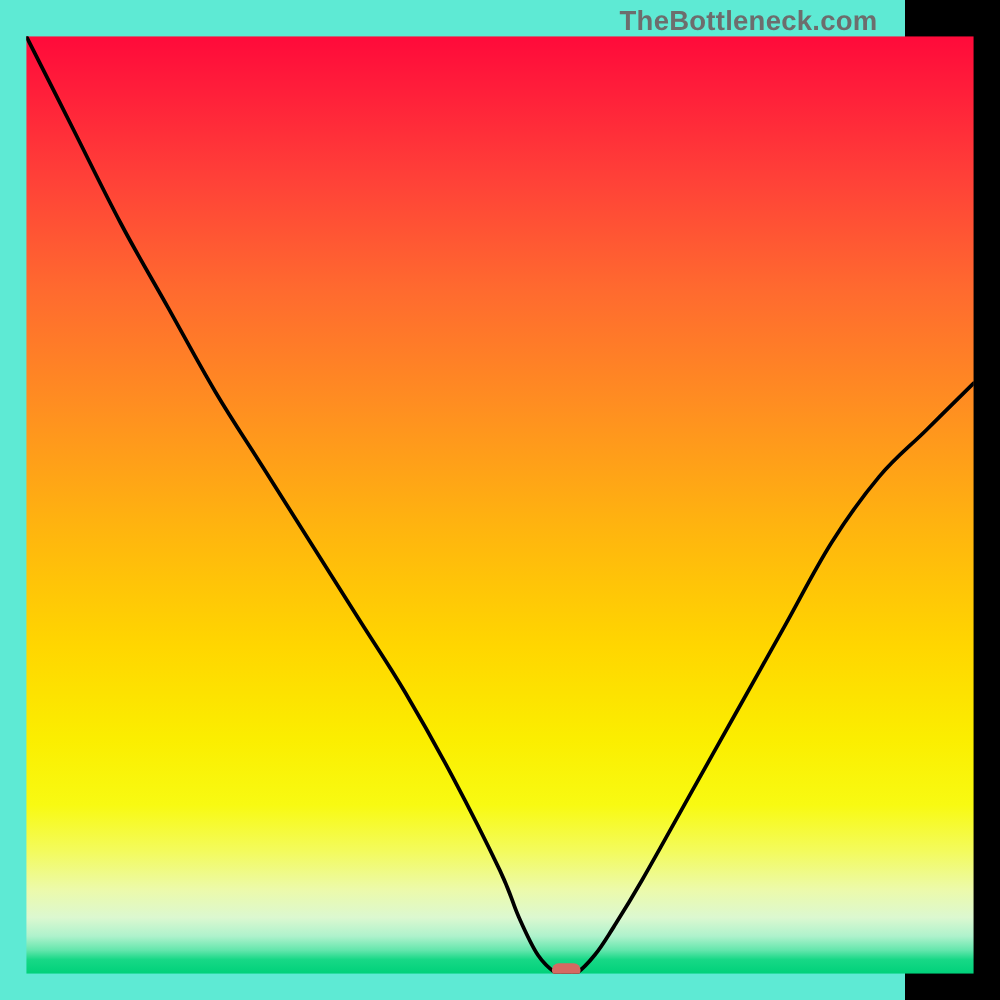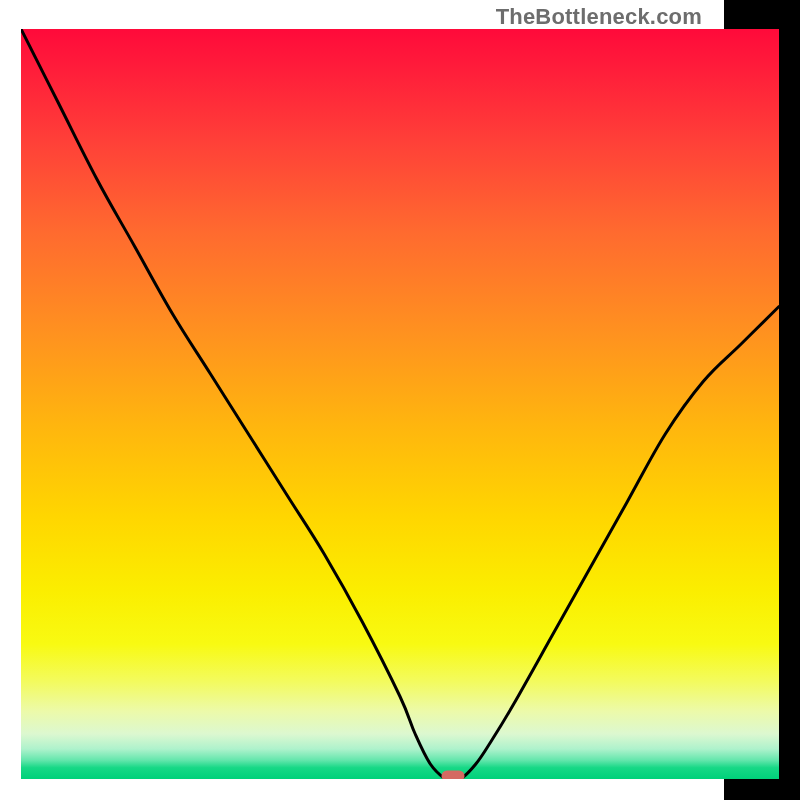--- a/index.html
+++ b/index.html
@@ -9,21 +9,21 @@
     height: 800px;
     background: #000;
     overflow: hidden;
   }
   .frame {
     position: absolute;
     left: 0;
     top: 0;
     width: 724px;
     height: 800px;
-    background: #ffffff;
+    background: #5eead4;
   }
   .plot-area {
     position: absolute;
     left: 21px;
     top: 29px;
     width: 758px;
     height: 750px;
     overflow: hidden;
   }
   .gradient {

